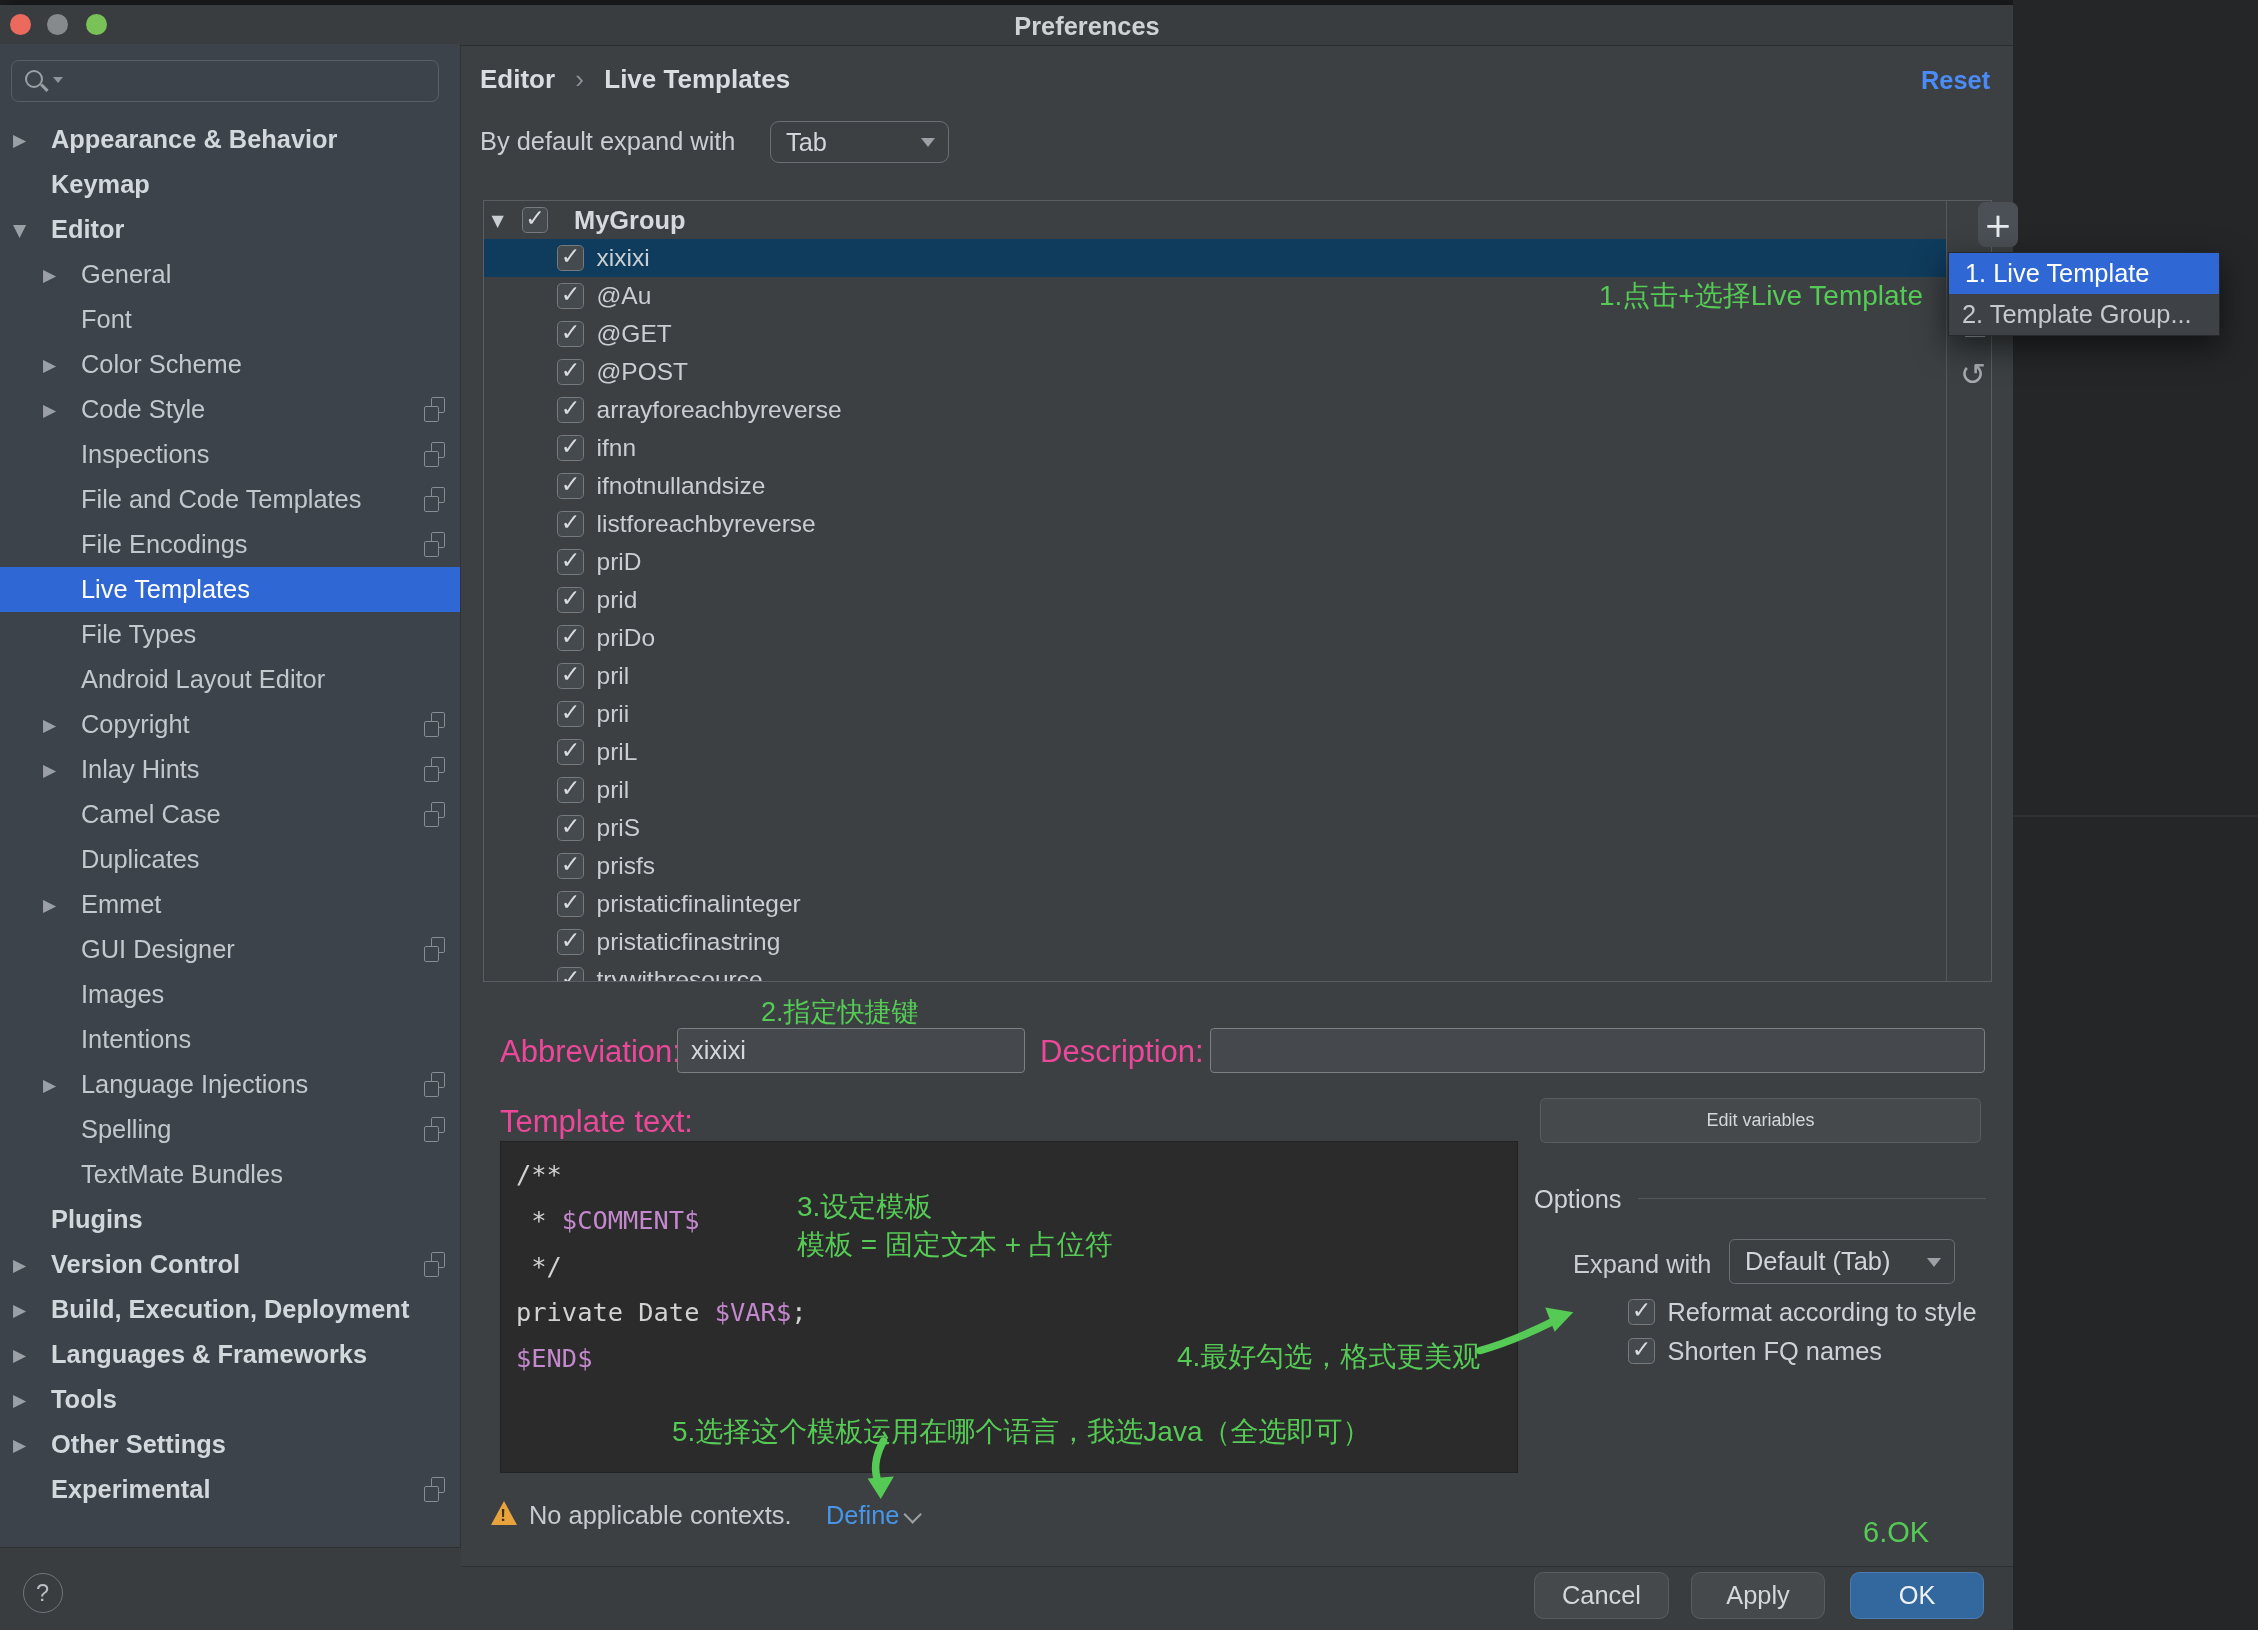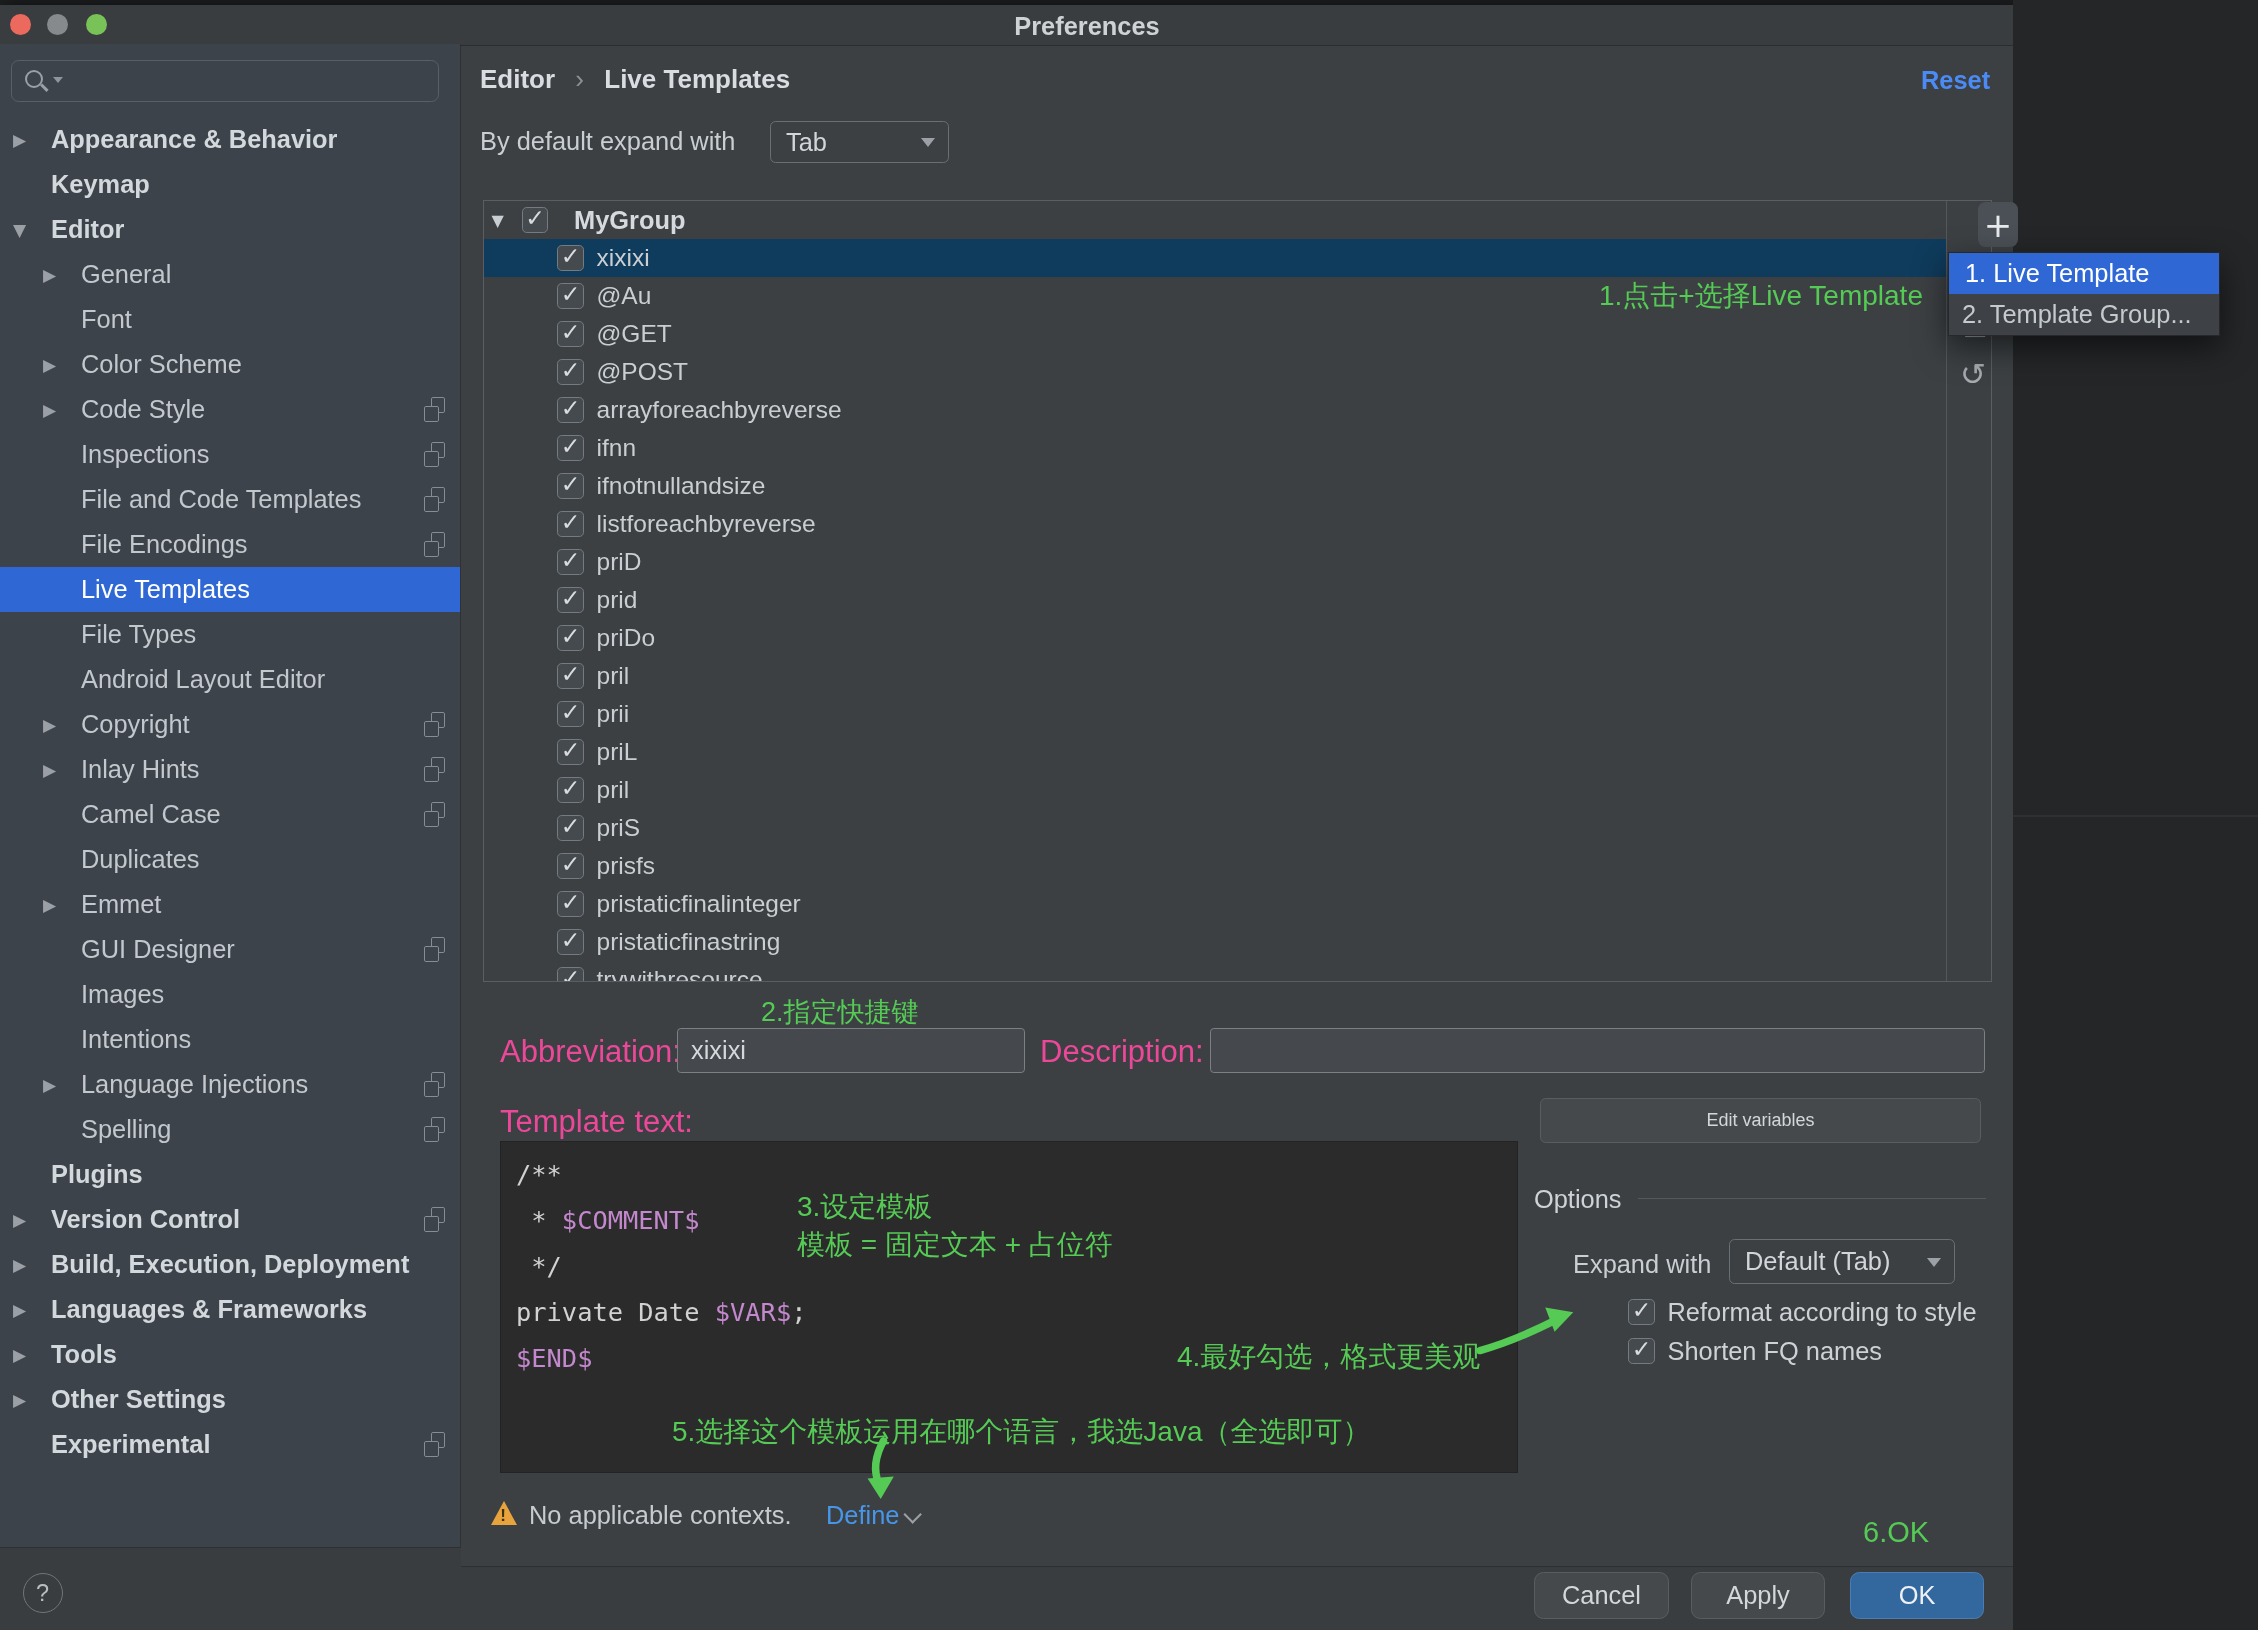--- a/index.html
+++ b/index.html
@@ -46,21 +46,21 @@
 
   
   #breadcrumb{left:480px;top:64px;font-size:26px;color:#8b9196;}
   #breadcrumb .crumb{font-weight:bold;color:#d9dde1;}
   #breadcrumb .sep{margin:0 13px;color:#8b9196;}
   #reset{left:1921px;top:66px;width:75px;font-size:25.4px;font-weight:bold;color:var(--reset-blue);cursor:pointer;}
   #expand-label{left:480px;top:127px;font-size:25.4px;color:#c9ced3;}
   .combo{position:absolute;border:0.9px solid #696f74;border-radius:5.6px;background:#3c4043;box-sizing:border-box;}
   .combo .ctext{position:absolute;left:15px;top:0;height:100%;display:flex;align-items:center;font-size:25.4px;color:#d2d6da;}
   .combo .carrow{position:absolute;right:13px;top:50%;margin-top:-3.8px;width:0;height:0;border-left:7.5px solid transparent;border-right:7.5px solid transparent;border-top:9.4px solid #9ba1a6;}
-  #combo1{left:770px;top:121px;width:179px;height:42px;}
+  #combo1{left:770px;top:121px;width:179px;height:42px;border-radius:9px;}
   #combo2{left:1729px;top:1239px;width:226px;height:45px;}
 
   
   #list-panel{left:483px;top:200px;width:1509px;height:782px;border:0.9px solid #5a5e62;background:#3c4043;box-sizing:border-box;}
   #list-rows{position:absolute;left:0;top:0;width:1463px;height:780px;overflow:hidden;}
   .grow{height:38px;display:flex;align-items:center;padding-left:7.5px;font-weight:bold;color:#d6dade;font-size:25.4px;}
   .grow .tri{width:30px;flex:none;font-size:16px;color:#c9ced2;font-family:"DejaVu Sans",sans-serif;}
   .trow{height:38px;display:flex;align-items:center;padding-left:73px;font-size:24.5px;color:#c9ced2;}
   .trow.sel{background:var(--list-sel);}
   .cb{width:24.5px;height:24.5px;flex:none;background:#454a4f;border:1.9px solid #757b80;border-radius:4.7px;margin-right:13px;position:relative;}
@@ -218,20 +218,24 @@
         <div class="srow lvl2">
           <span class="tri">▶</span>
           <span class="lbl">Language Injections</span>
           <span class="copy"></span>
         </div>
         <div class="srow lvl2">
           <span class="tri"></span>
           <span class="lbl">Spelling</span>
           <span class="copy"></span>
         </div>
+        <div class="srow lvl2">
+          <span class="tri"></span>
+          <span class="lbl">TextMate Bundles</span>
+        </div>
         <div class="srow lvl1 b">
           <span class="tri"></span>
           <span class="lbl">Plugins</span>
         </div>
         <div class="srow lvl1 b">
           <span class="tri">▶</span>
           <span class="lbl">Version Control</span>
           <span class="copy"></span>
         </div>
         <div class="srow lvl1 b">

